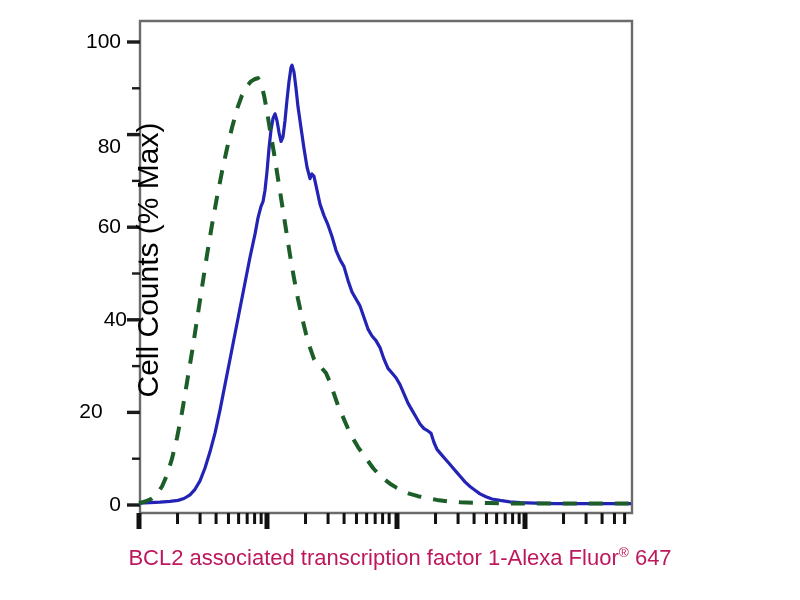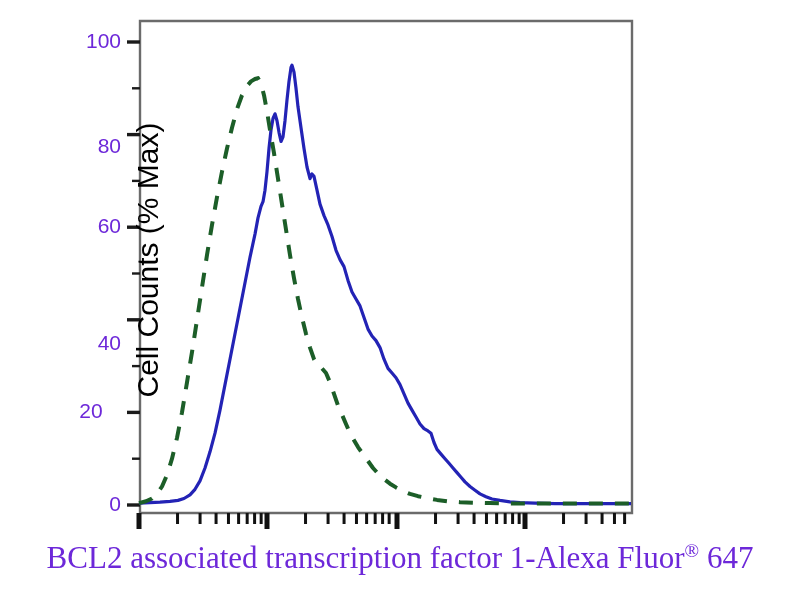--- a/index.html
+++ b/index.html
@@ -53,35 +53,35 @@
     left: 0px;
     top: 533px;
     width: 800px;
     height: 50px;
     display: flex;
     align-items: center;
     justify-content: center;
     pointer-events: none;
   }
   .xlabel-text {
-    font-size: 31px;
-    font-family: Liberation Serif, serif;
-    color: #6d28d9;
+    font-size: 22px;
+    font-family: Liberation Sans, sans-serif;
+    color: #be185d;
     white-space: nowrap;
   }
   .xlabel-text sup {
     font-size: 0.62em;
     vertical-align: super;
     line-height: 0;
   }
   .ytick-label {
     position: absolute;
     font-size: 21px;
     font-family: "Liberation Sans", sans-serif;
-    color: #6d28d9;
+    color: #000000;
     text-align: right;
     width: 60px;
     pointer-events: none;
   }
 </style>
 </head>
 <body>
 
 <div id="figure">
 
@@ -149,19 +149,19 @@
 
   <div class="xlabel-wrap">
     <div class="xlabel-text">
       <span>BCL2 associated transcription factor 1-Alexa Fluor</span><sup>®</sup><span> 647</span>
     </div>
   </div>
 
   <div id="ytick-labels">
       <div class="ytick-label" style="left: 61px; top: 492px;">0</div>
       <div class="ytick-label" style="left: 61px; top: 399.4px; text-align: center;">20</div>
-      <div class="ytick-label" style="left: 61px; top: 306.8px; margin-top: 24px;">40</div>
+      <div class="ytick-label" style="left: 67px; top: 306.8px;">40</div>
       <div class="ytick-label" style="left: 61px; top: 214.2px; text-align: right;">60</div>
       <div class="ytick-label" style="left: 61px; top: 134px;">80</div>
       <div class="ytick-label" style="left: 61px; top: 29px;">100</div>
     </div>
 
 </div>
 
 </body></html>

